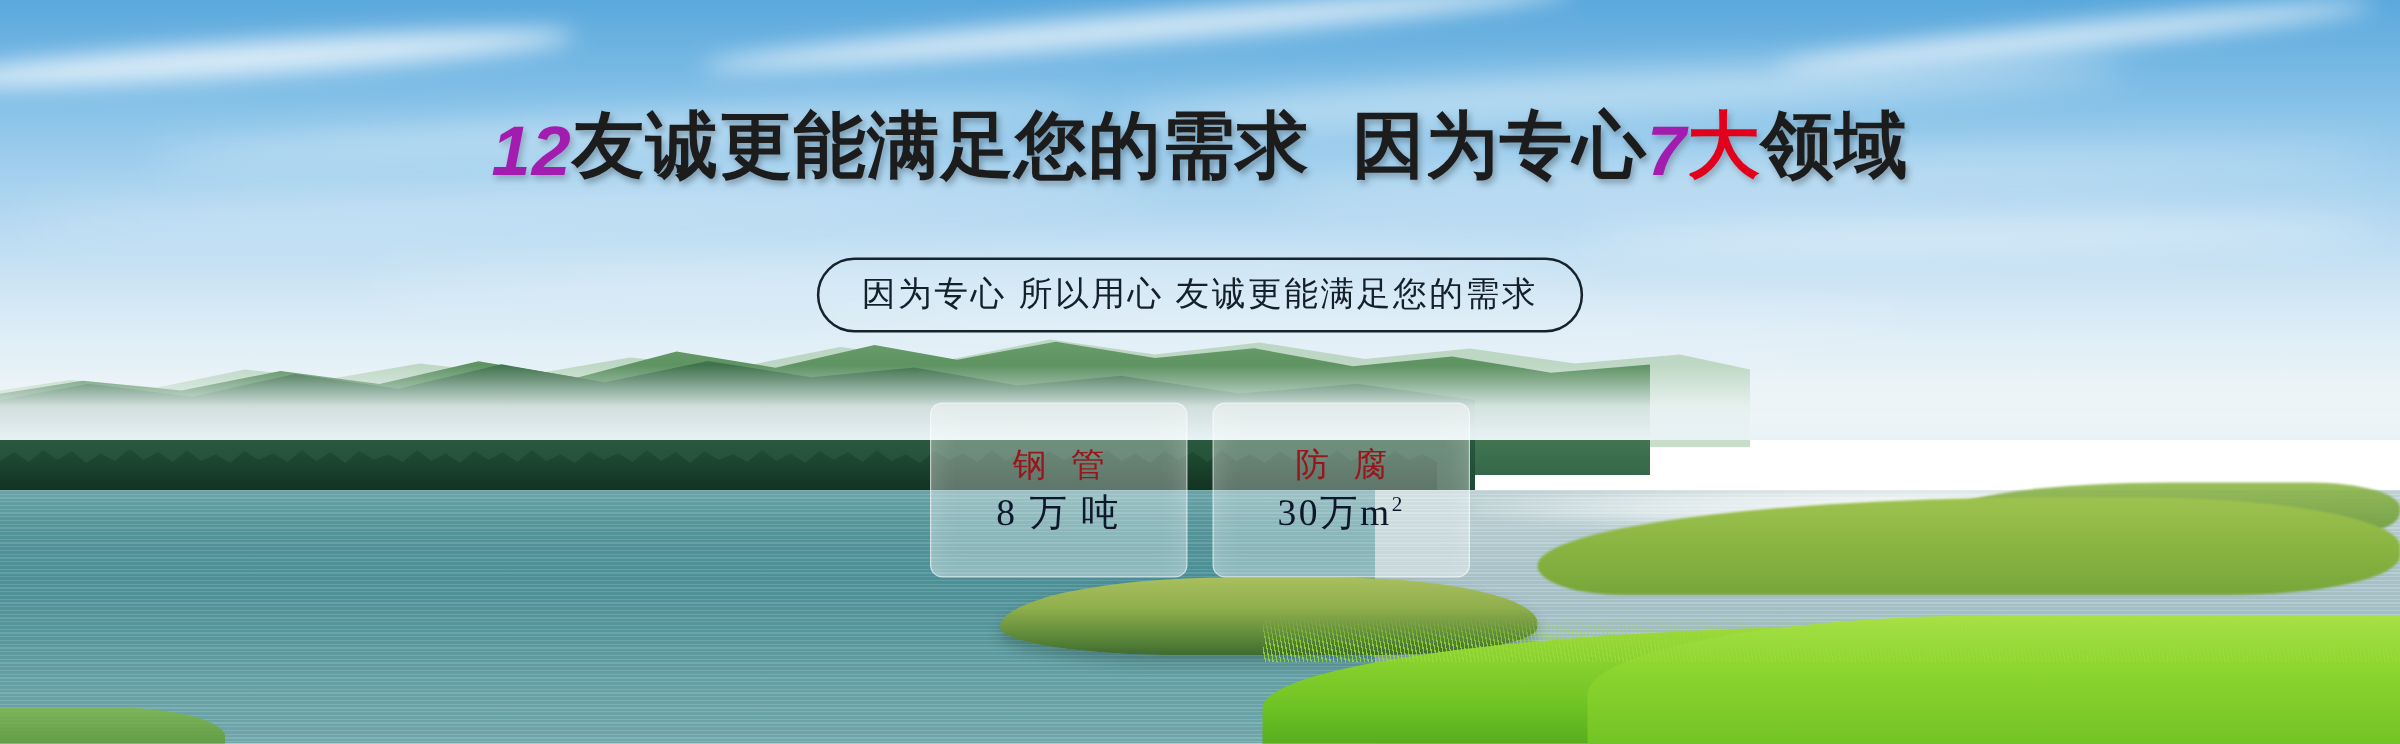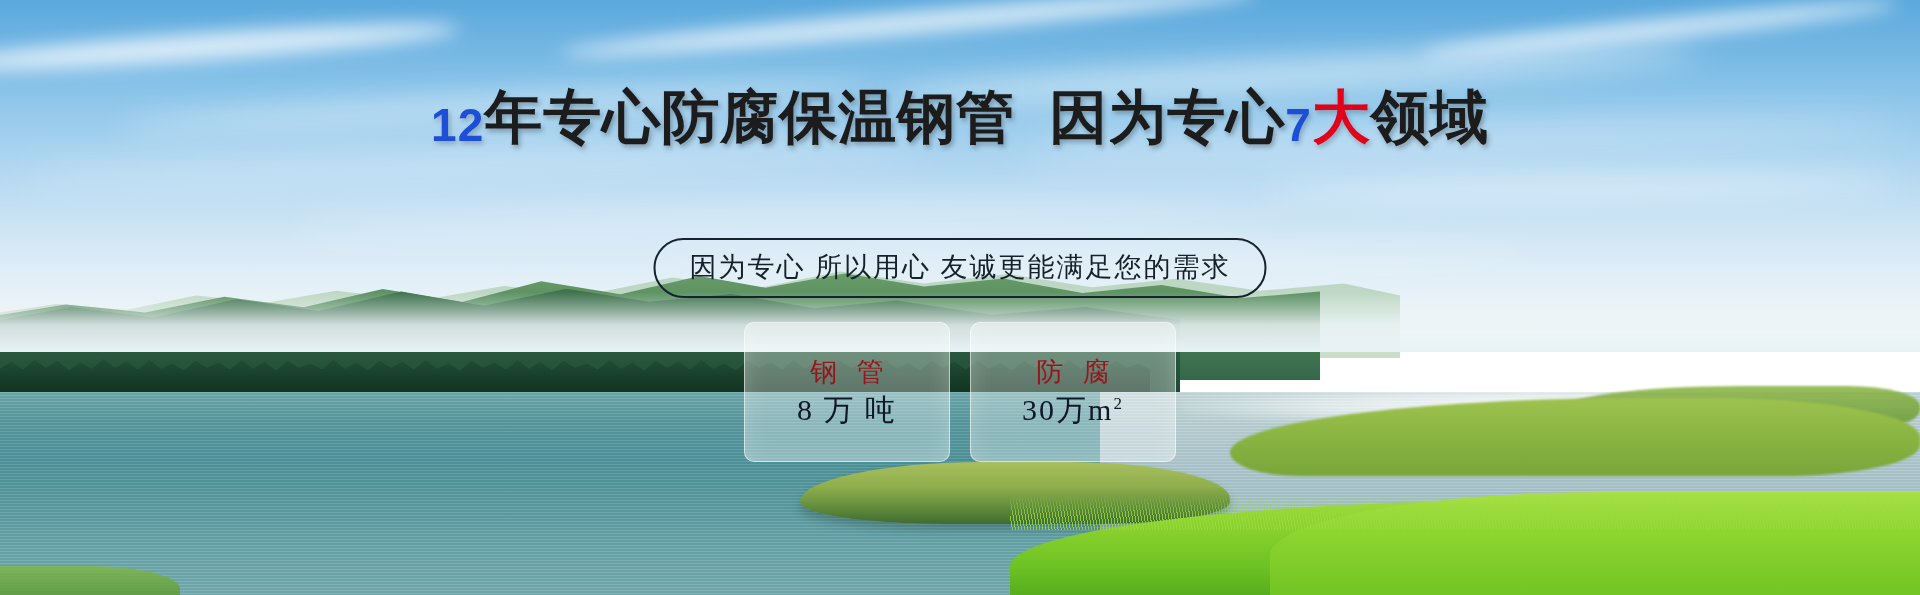--- a/index.html
+++ b/index.html
@@ -163,46 +163,46 @@
     font-size:58px;
     font-weight:bold;
     letter-spacing:1px;
     line-height:1;
     white-space:nowrap;
     color:#1c1c1c;
     text-shadow:2px 3px 5px rgba(0,0,0,.28);
     font-family:"Liberation Sans","DejaVu Sans",sans-serif;
   }
   .headline .num{
-    color:#1d4ed8;
-    font-size:46px;
+    color:#a21caf;
+    font-size:56px;
     line-height:1;
     vertical-align:-4px;
     text-shadow:2px 3px 5px rgba(0,0,0,.22);
+    font-style:italic;
   }
   .headline .red{
     color:#e3001b;
     text-shadow:2px 3px 5px rgba(0,0,0,.22);
   }
   .headline .gap{display:inline-block;width:34px;}
 
   
   .pill{
     position:absolute; left:50%; top:206px;
     transform:translateX(-50%);
     padding:9px 34px 11px;
     border:2px solid #16222c;
     border-radius:999px;
     font-size:27px;
     color:#14202a;
     letter-spacing:2px;
     white-space:nowrap;
     background:transparent;
     font-family:"Liberation Sans","DejaVu Sans",sans-serif;
-    margin-top:32px;
   }
 
   
   .cards{
     position:absolute; left:50%; top:322px;
     transform:translateX(-50%);
     display:flex;
     gap:20px;
   }
   .card{
@@ -264,21 +264,21 @@
 
   <div class="marsh2"></div>
   <div class="marsh"></div>
   <div class="island"></div>
   <div class="grass-left"></div>
   <div class="grass-fg"></div>
   <div class="grass-fg2"></div>
   <div class="grass-blades"></div>
 
   <div class="headline">
-    <span class="num">12</span><span>年专心防腐保温钢管</span><span class="gap"></span><span>因为专心</span><span class="num">7</span><span class="red">大</span><span>领域</span>
+    <span class="num">12</span><span>友诚更能满足您的需求</span><span class="gap"></span><span>因为专心</span><span class="num">7</span><span class="red">大</span><span>领域</span>
   </div>
 
   <div class="pill">因为专心 所以用心  友诚更能满足您的需求</div>
 
   <div class="cards">
 
     <div class="card">
       <div class="ttl">钢 管</div>
       <div class="val"><span>8 万 吨</span></div>
     </div>

